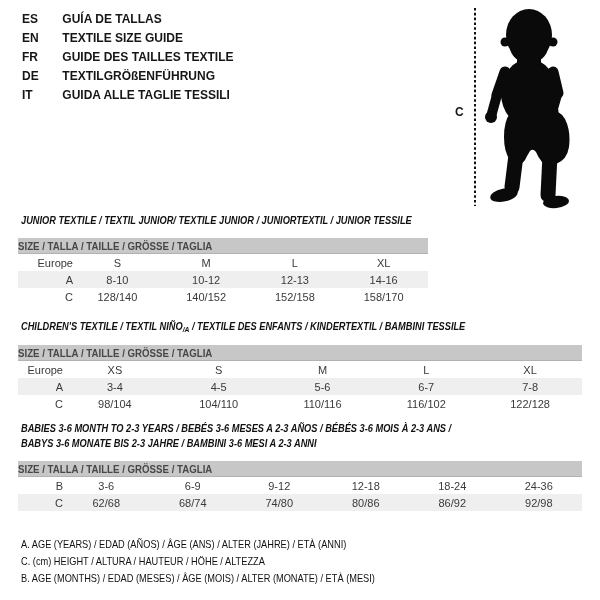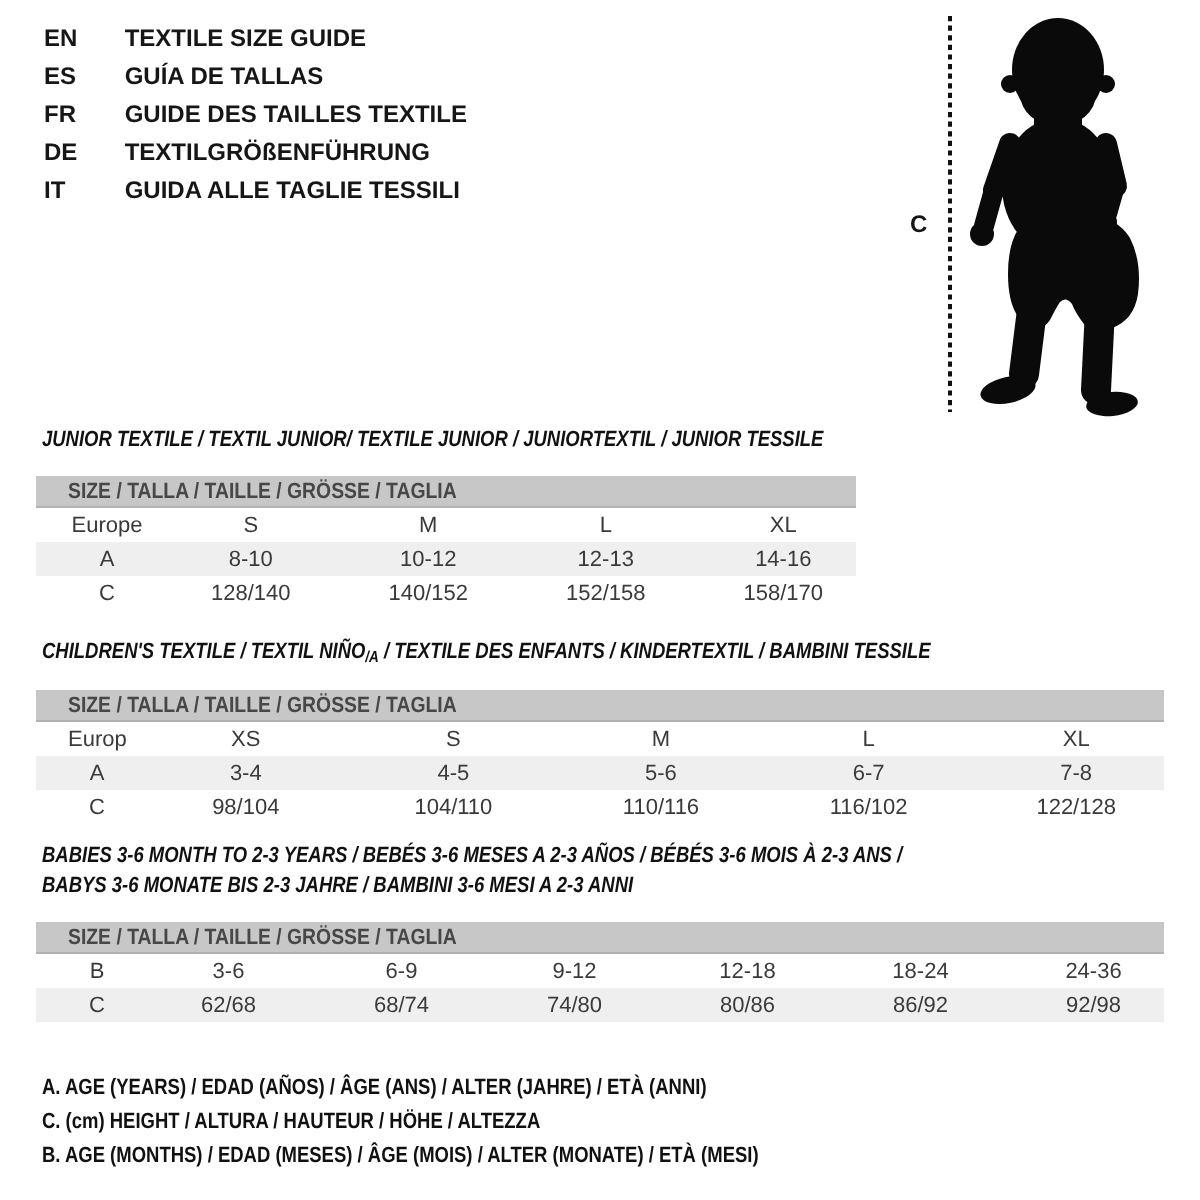--- a/index.html
+++ b/index.html
@@ -11,44 +11,44 @@
   .lang-code{display:inline-block;width:37px;}
   
   .figure-svg{position:absolute;left:468px;top:5px;}
   .height-marker{position:absolute;left:455px;top:105px;font-size:12px;font-weight:700;color:#161616;}
   
   .condense{display:inline-block;transform:scaleX(0.84);transform-origin:0 0;white-space:nowrap;}
   .condense-sm{display:inline-block;transform:scaleX(0.88);transform-origin:0 0;white-space:nowrap;}
   
   .tbl-title{position:absolute;font-size:11px;font-weight:700;color:#111;line-height:14.5px;font-style:italic;}
   .sub{font-size:8px;vertical-align:-2px;}
-  .notes{position:absolute;left:21px;top:536px;font-size:11px;font-weight:700;color:#111;}
+  .notes{position:absolute;left:21px;top:536px;font-size:11px;font-weight:400;color:#111;}
   .note-line{line-height:17px;white-space:nowrap;}
   
   table.size-table{position:absolute;border-collapse:collapse;table-layout:fixed;
                    font-size:11px;color:#3a3a3a;}
-  table.size-table td{height:17px;padding:0 0 0 16px;text-align:center;overflow:hidden;white-space:nowrap;}
-  table.size-table td.lbl{text-align:center;}
+  table.size-table td{height:17px;padding:0 0 0 0;text-align:center;overflow:hidden;white-space:nowrap;}
+  table.size-table td.lbl{text-align:right;}
   table.size-table tr.bar td{background:#c7c7c7;color:#474747;font-weight:700;height:15px;
                              text-align:left;border-bottom:1px solid #b2b2b2;}
   table.size-table tr.shaded td{background:#efefef;}
 </style>
 </head>
 <body>
 
 <div class="canvas">
 
   <div class="lang-list">
     <div class="lang-row">
+      <span class="lang-code">ES</span>
+      <span>GUÍA DE TALLAS</span>
+    </div>
+    <div class="lang-row">
       <span class="lang-code">EN</span>
       <span>TEXTILE SIZE GUIDE</span>
-    </div>
-    <div class="lang-row">
-      <span class="lang-code">ES</span>
-      <span>GUÍA DE TALLAS</span>
     </div>
     <div class="lang-row">
       <span class="lang-code">FR</span>
       <span>GUIDE DES TAILLES TEXTILE</span>
     </div>
     <div class="lang-row">
       <span class="lang-code">DE</span>
       <span>TEXTILGRÖßENFÜHRUNG</span>
     </div>
     <div class="lang-row">

